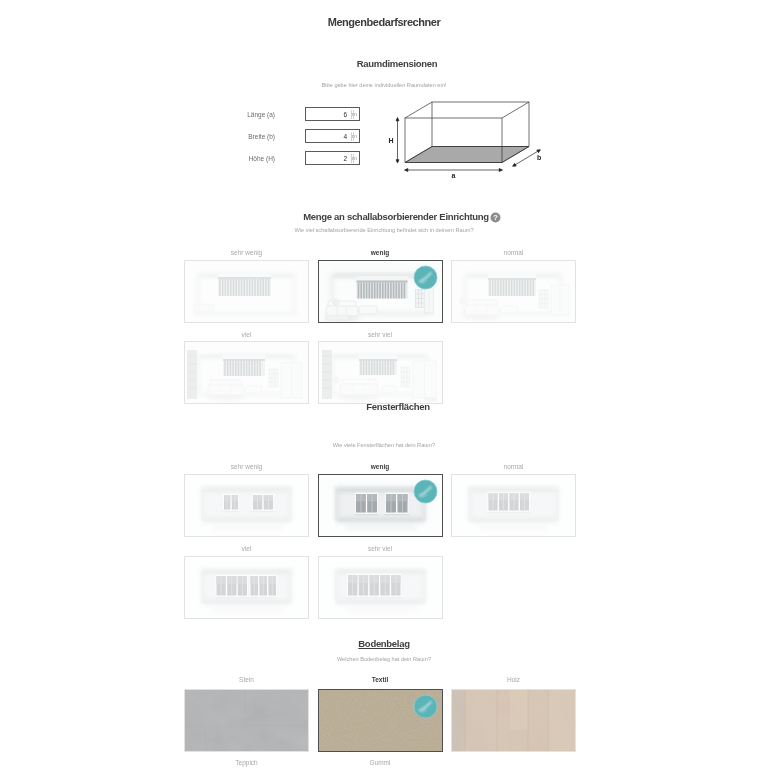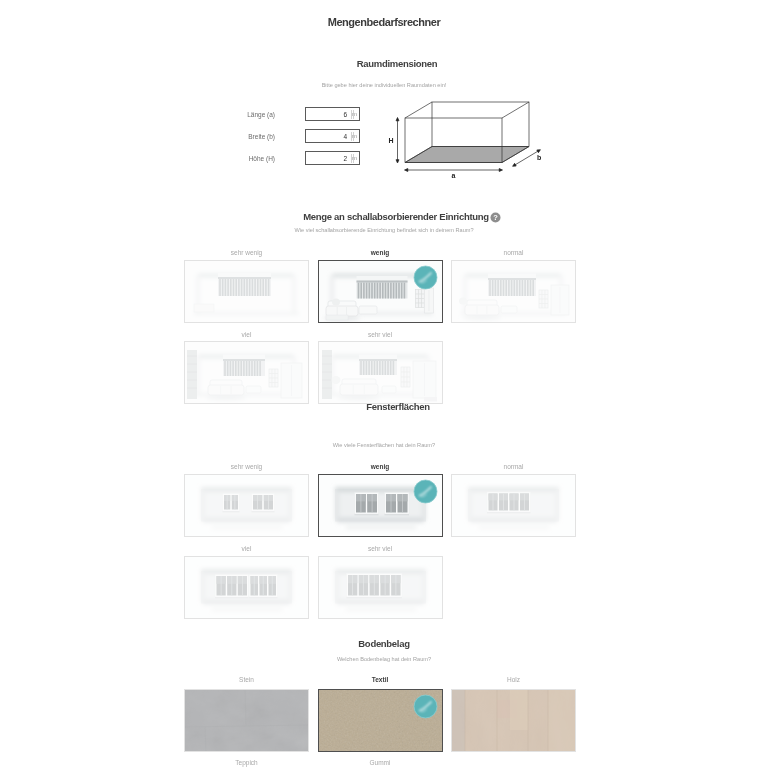--- a/index.html
+++ b/index.html
@@ -551,21 +551,21 @@
         <rect x="62.4" y="19" width="9.3" height="20.5" fill="#a4a9ab"></rect>
         <rect x="62.4" y="19" width="9.3" height="8.2" fill="#b3b8ba"></rect>
         <rect x="66.7" y="19" width="0.8" height="20.5" fill="#c9cdcf"></rect>
         <rect x="73.2" y="19" width="9.3" height="20.5" fill="#a4a9ab"></rect>
         <rect x="73.2" y="19" width="9.3" height="8.2" fill="#b3b8ba"></rect>
         <rect x="77.5" y="19" width="0.8" height="20.5" fill="#c9cdcf"></rect>
         <rect x="28.5" y="41.0" width="55.5" height="1.4" fill="#dcdfe0"></rect>
       </svg>
     </div>
   </div>
-  <div class="abs ctr h2" style="top:637.5px;">Bodenbelag</div>
+  <div class="abs ctr h2" style="top:637.5px;text-decoration:underline;">Bodenbelag</div>
   <div class="abs ctr sub" style="top:656px;">Welchen Bodenbelag hat dein Raum?</div>
 <div class="abs lab" style="left:184px;top:676px;">Stein</div>
 <div class="abs lab sel" style="left:317.5px;top:676px;">Textil</div>
 <div class="abs lab" style="left:451px;top:676px;">Holz</div>
 <div class="abs card" style="left:184px;top:689px;">
     <div style="filter:blur(0.35px);">
       <svg width="123" height="61" viewBox="0 0 123 61">
 <defs>
           <filter id="fstein" x="0" y="0" width="100%" height="100%">
 <feTurbulence type="fractalNoise" baseFrequency="0.035 0.05" numOctaves="4" seed="11"></feTurbulence>

